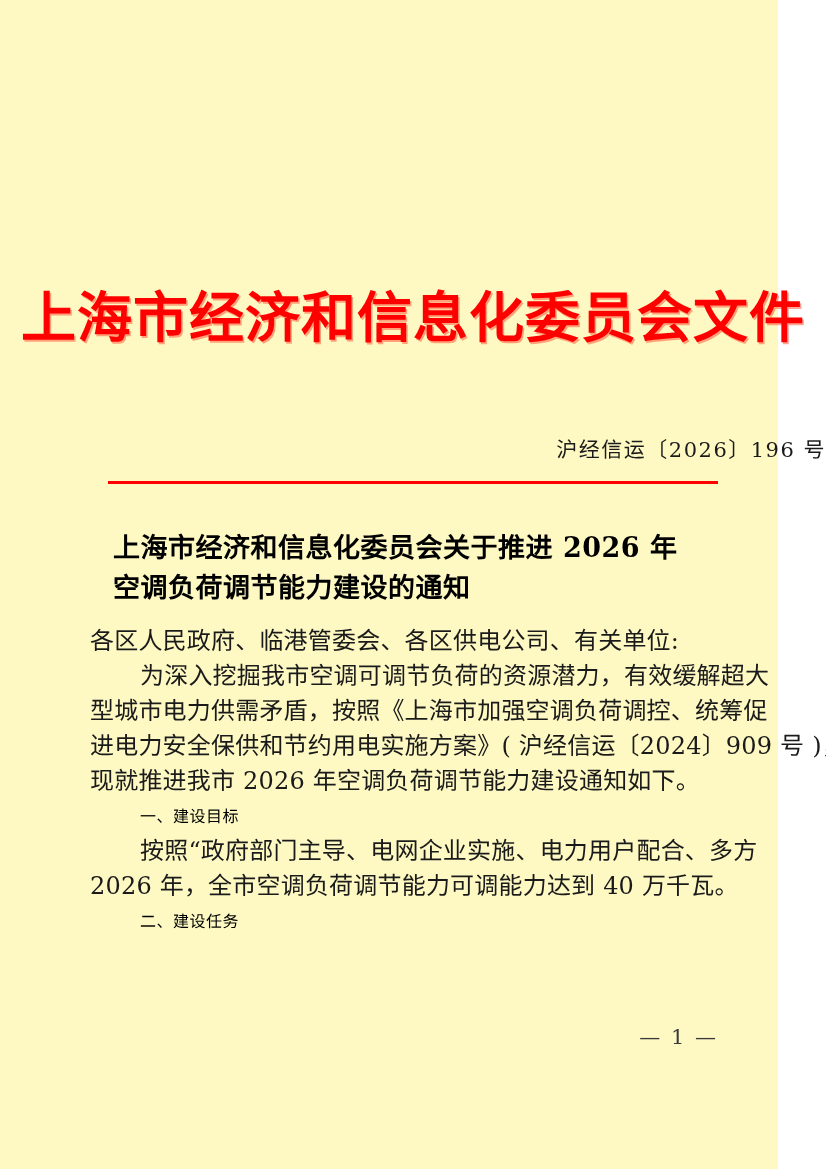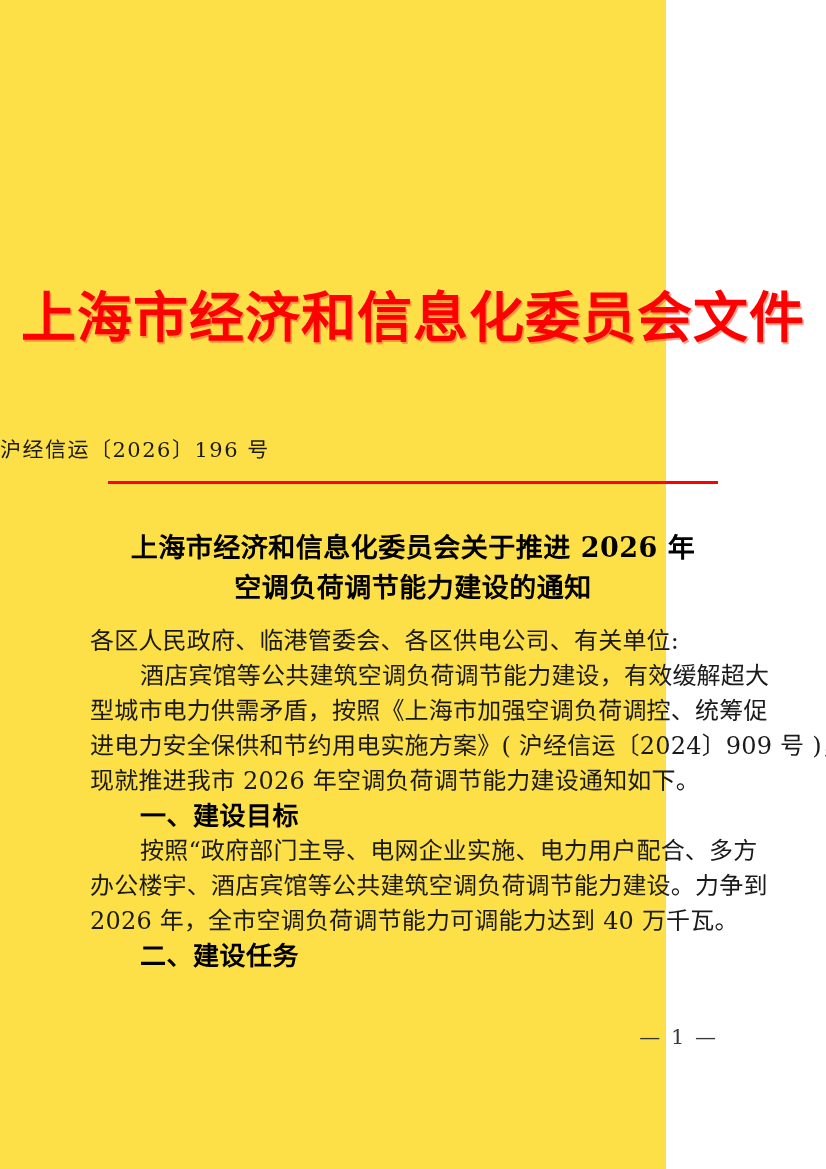--- a/index.html
+++ b/index.html
@@ -14,23 +14,23 @@
     position: relative;
     font-family: "DejaVu Serif", "Liberation Serif", serif;
     color: #1a1a1a;
     overflow: hidden;
   }
 
   .page {
     position: absolute;
     top: 0;
     left: 0;
-    width: 666px;
+    width: 778px;
     height: 1169px;
-    background: #fde047;
+    background: #fef9c3;
   }
 
   
   .masthead {
     position: absolute;
     left: 0;
     top: 283px;
     width: 826px;
     text-align: center;
   }
@@ -45,21 +45,21 @@
     white-space: nowrap;
     text-shadow: 1.5px 1.5px 0 rgba(255, 90, 60, 0.55);
   }
 
   
   .doc-number {
     position: absolute;
     left: 0;
     top: 435px;
     width: 826px;
-    text-align: left;
+    text-align: right;
     font-size: 21px;
     line-height: 30px;
     letter-spacing: 1.5px;
     color: #1a1a1a;
     white-space: nowrap;
   }
 
   
   .red-rule {
     position: absolute;
@@ -69,21 +69,20 @@
     height: 3px;
     background: #ff0000;
   }
 
   
   .doc-title {
     position: absolute;
     left: 113px;
     top: 528px;
     width: 600px;
-    text-align: center;
     font-family: "DejaVu Serif", "Liberation Serif", serif;
     font-weight: bold;
     font-size: 27px;
     line-height: 40px;
     letter-spacing: 0.5px;
     color: #000000;
   }
   .doc-title .tline {
     display: block;
     white-space: nowrap;
@@ -107,22 +106,22 @@
   }
   .indent-2 {
     padding-left: 50px;
   }
   .section-heading {
     display: block;
     white-space: nowrap;
     height: 35px;
     padding-left: 50px;
     font-family: "DejaVu Sans", "Liberation Sans", sans-serif;
-    font-weight: bold;
-    font-size: 26px;
+    font-weight: normal;
+    font-size: 16px;
     letter-spacing: 0.5px;
     color: #000000;
   }
 
   
   .page-footer {
     position: absolute;
     left: 108px;
     top: 1022px;
     width: 610px;
@@ -148,29 +147,28 @@
 
   <div class="doc-title">
     <span class="tline">上海市经济和信息化委员会关于推进 2026 年</span>
     <span class="tline">空调负荷调节能力建设的通知</span>
   </div>
 
   <div class="body-block">
 
     <span class="body-line">各区人民政府、临港管委会、各区供电公司、有关单位:</span>
 
-    <span class="body-line indent-2">酒店宾馆等公共建筑空调负荷调节能力建设，有效缓解超大</span>
+    <span class="body-line indent-2">为深入挖掘我市空调可调节负荷的资源潜力，有效缓解超大</span>
     <span class="body-line">型城市电力供需矛盾，按照《上海市加强空调负荷调控、统筹促</span>
     <span class="body-line">进电力安全保供和节约用电实施方案》( 沪经信运〔2024〕909 号 )，</span>
     <span class="body-line">现就推进我市 2026 年空调负荷调节能力建设通知如下。</span>
 
     <span class="section-heading">一、建设目标</span>
 
     <span class="body-line indent-2">按照“政府部门主导、电网企业实施、电力用户配合、多方</span>
-    <span class="body-line">办公楼宇、酒店宾馆等公共建筑空调负荷调节能力建设。力争到</span>
     <span class="body-line">2026 年，全市空调负荷调节能力可调能力达到 40 万千瓦。</span>
 
     <span class="section-heading">二、建设任务</span>
 
   </div>
 
   <div class="page-footer">— 1 —</div>
 
 </div>
 

